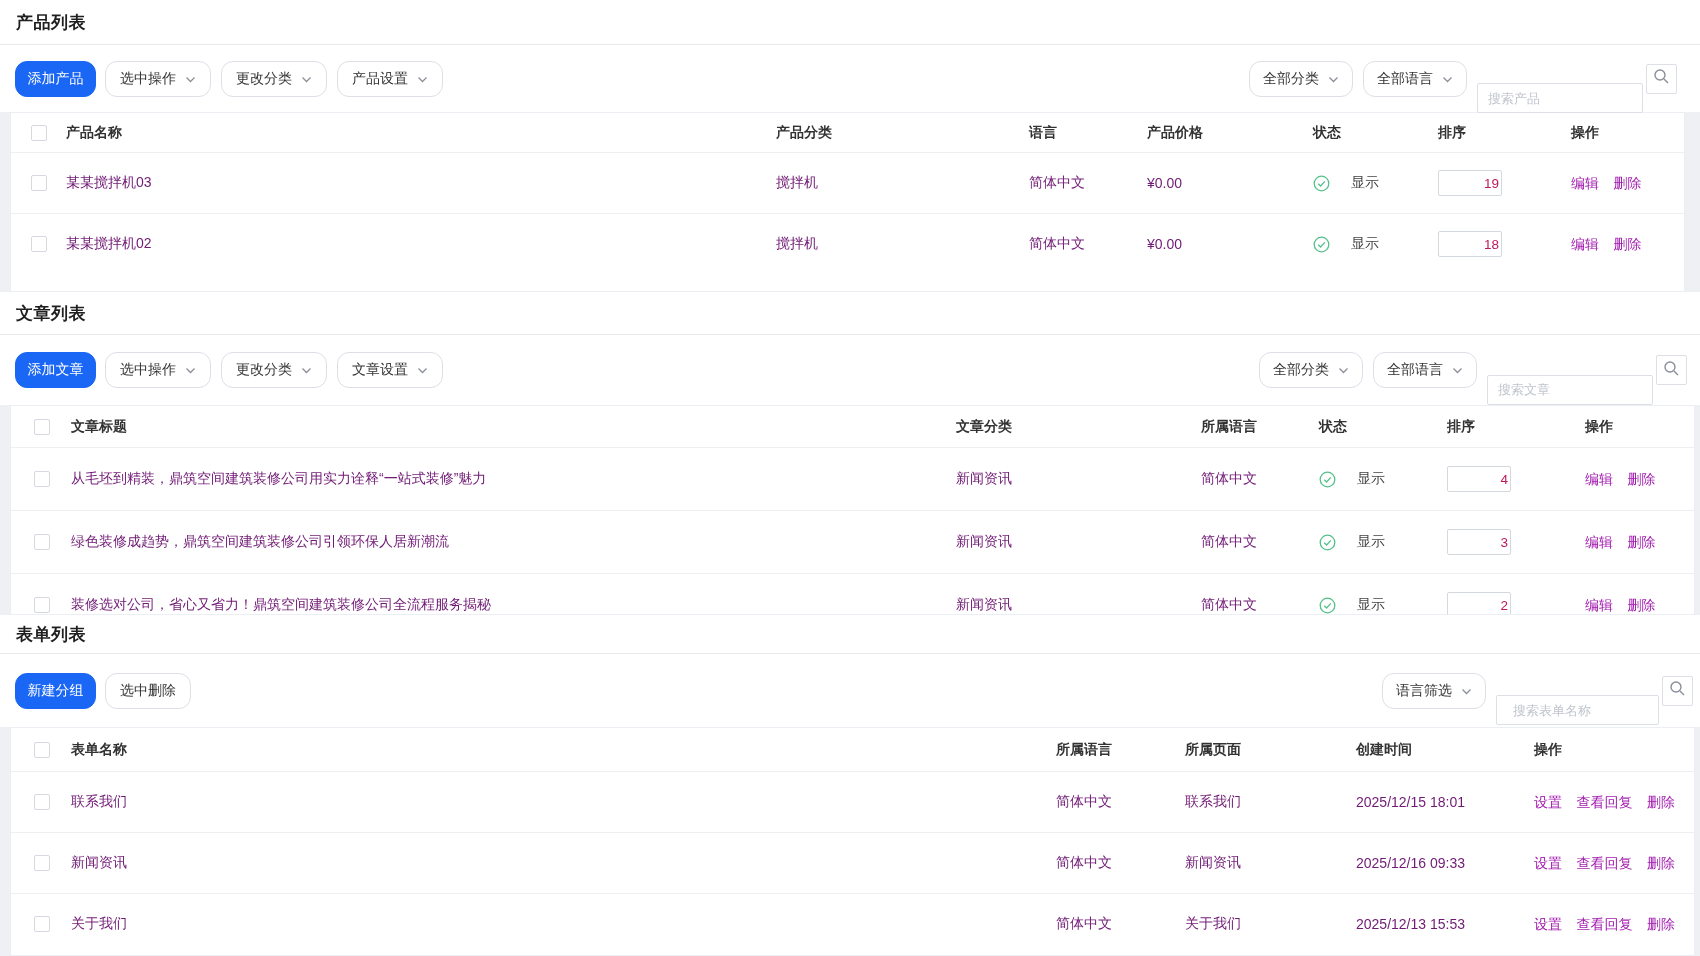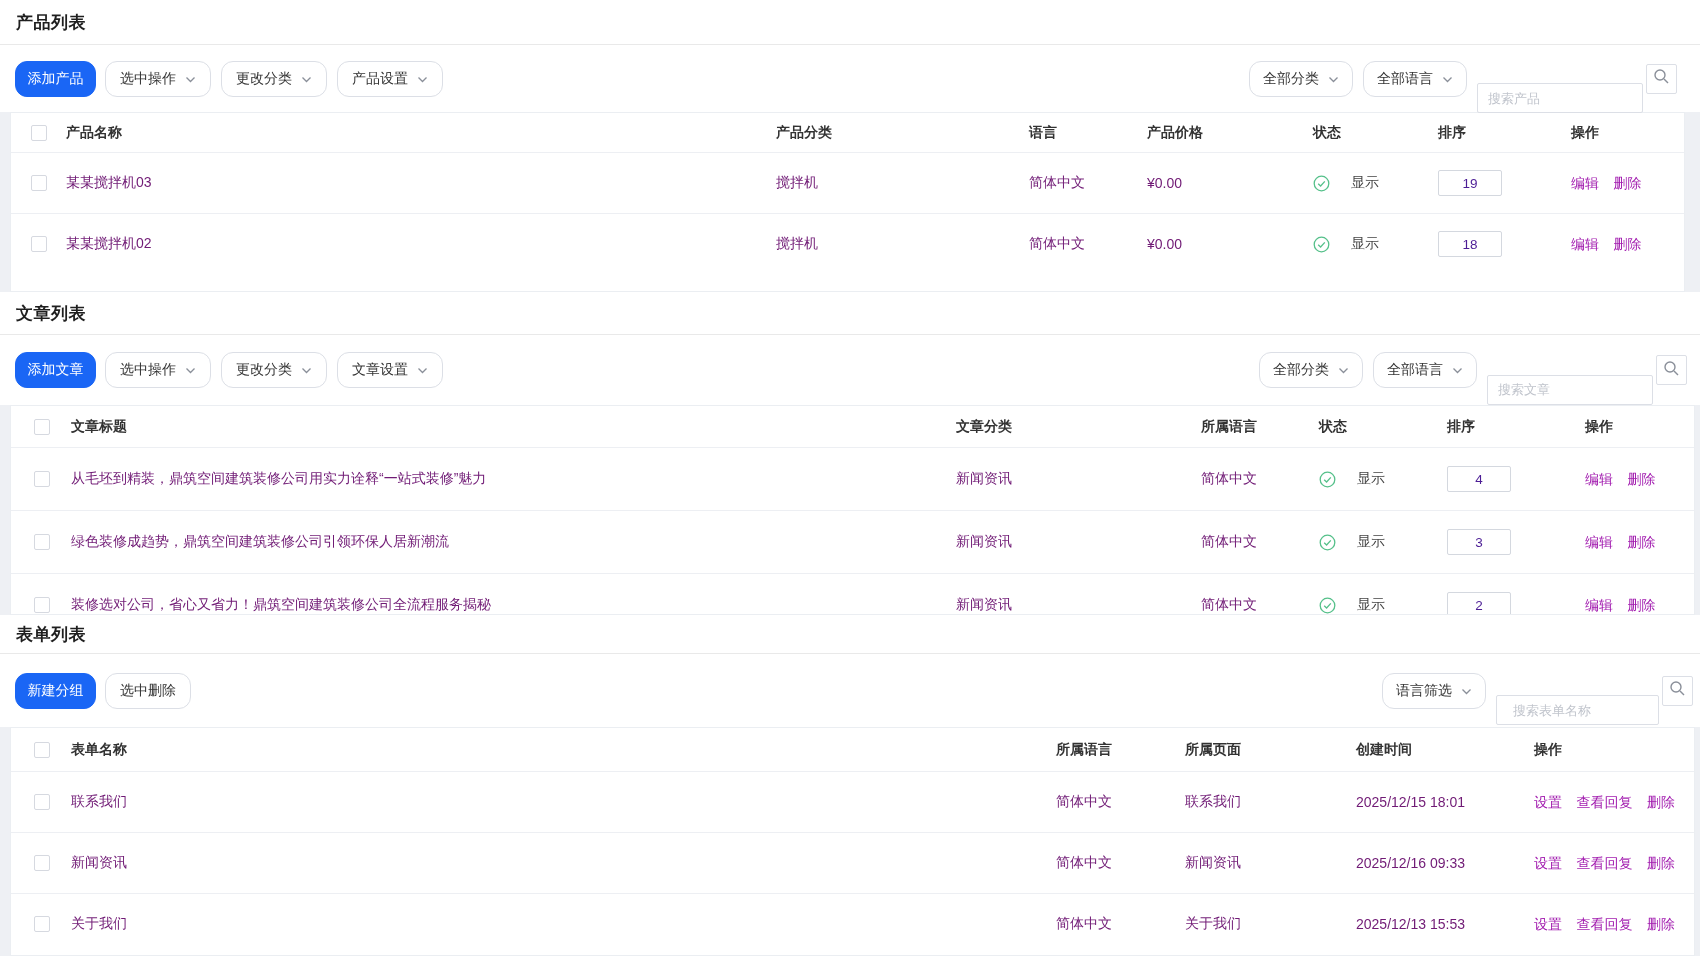--- a/index.html
+++ b/index.html
@@ -83,21 +83,21 @@
     background:#fff; cursor:pointer;
   }
   .m1 .cb { margin-left:20px; }
   .m2 .cb, .m3 .cb { margin-left:23px; }
 
   .status { display:flex; align-items:center; gap:21px; font-size:14px; color:#444; }
   .status svg { display:block; }
 
   .sort-input {
     width:64px; height:26px; border:1px solid #d4d8df; border-radius:2px;
-    text-align:center; font-size:13.5px; color:#4c1d95; outline:none;
+    text-align:right; font-size:13.5px; color:#be185d; outline:none;
     font-family:"Liberation Sans", sans-serif; background:#fff;
   }
 
   .link { color:#a21caf; cursor:pointer; font-size:14px; }
   .ops .link { margin-right:10px; }
   .ops .link:last-child { margin-right:0; }
 </style>
 </head>
 <body>
 

